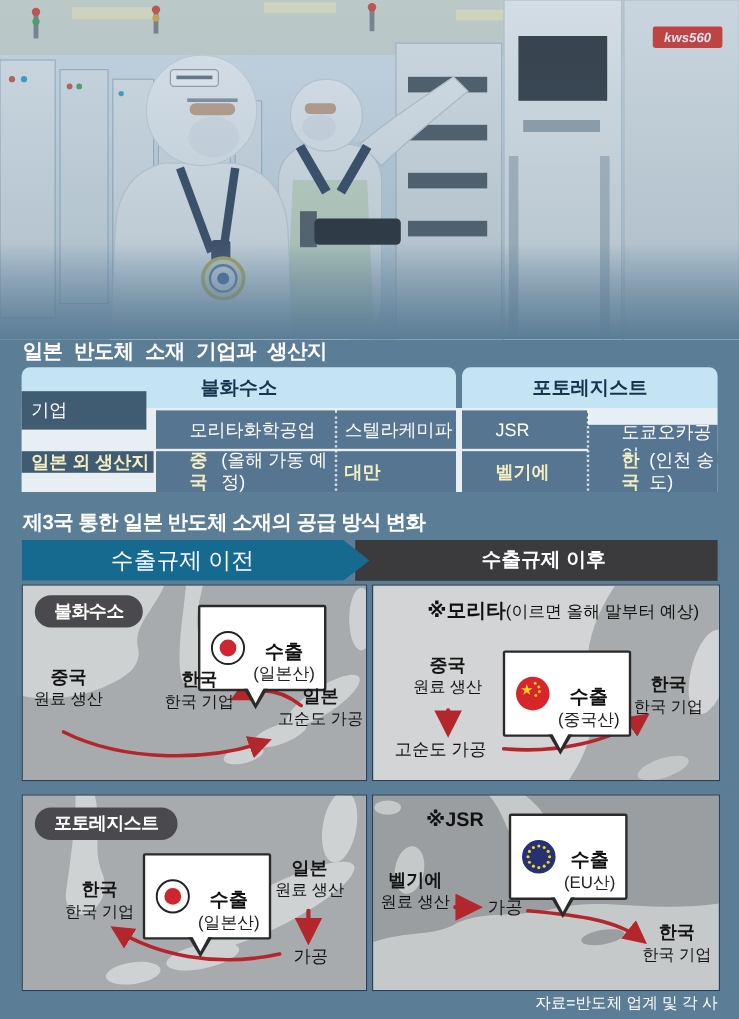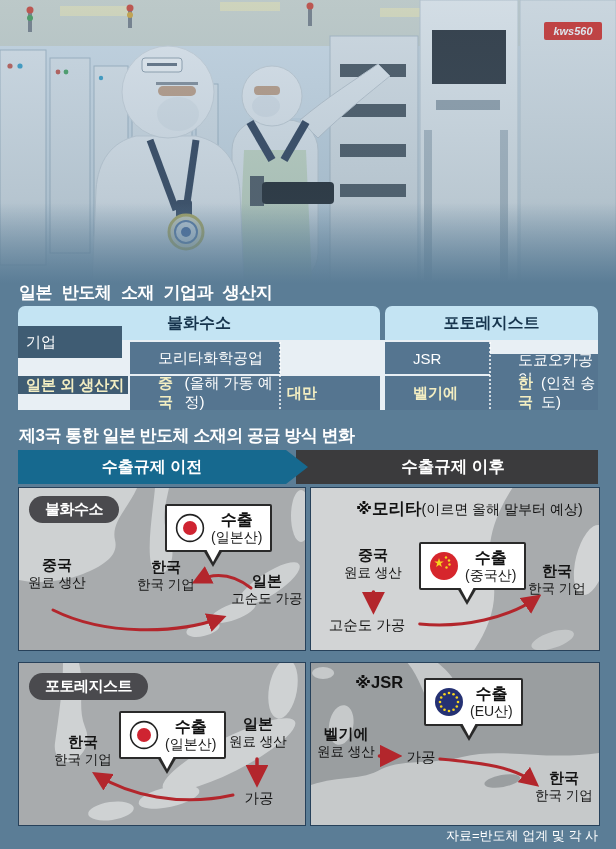--- a/index.html
+++ b/index.html
@@ -24,37 +24,37 @@
   .tbl .em{color:#f3eec2;font-weight:bold;}
   .tbl .dotline{position:absolute;top:36px;height:67px;width:0;border-left:2px dotted rgba(255,255,255,0.75);}
 
   
   .chead-gray{position:absolute;left:296px;top:450px;width:302px;height:34px;background:#3b3b3d;
               display:flex;align-items:center;justify-content:center;padding-left:12px;box-sizing:border-box;
               color:#fff;font-size:16.5px;font-weight:bold;}
   .chead-blue{position:absolute;left:18px;top:450px;width:290px;height:34px;background:#16698f;
               clip-path:polygon(0 0,268px 0,290px 17px,268px 34px,0 34px);
               display:flex;align-items:center;justify-content:center;padding-right:22px;box-sizing:border-box;
-              color:#fff;font-size:16px;font-weight:bold;}
+              color:#fff;font-size:19px;font-weight:normal;}
 
   
   .panel{position:absolute;width:286px;height:162px;border:1px solid #27415a;box-sizing:content-box;overflow:hidden;background:#a8abad;}
   .panel svg.map,.panel svg.arrows{position:absolute;left:0;top:0;width:100%;height:100%;}
   .badge{position:absolute;background:#4a4a4e;color:#fff;font-weight:bold;font-size:15px;
          padding:4px 16px;border-radius:15px;letter-spacing:-0.5px;}
   .note{position:absolute;color:#111;white-space:nowrap;}
   .note b{font-size:16.5px;margin-left:31px;}
   .note span{font-size:14px;}
   .lbl{position:absolute;text-align:center;color:#141414;line-height:1.25;}
   .lbl .t{font-weight:bold;font-size:15px;display:block;}
   .lbl .s{font-size:13.5px;display:block;}
   .callout{position:absolute;background:#fff;border:2px solid #2a2a2a;border-radius:2px;
            display:flex;align-items:center;gap:6px;padding:5px 8px;}
   .callout .txt{text-align:center;line-height:1.15;}
-  .callout .l1{font-weight:bold;font-size:16px;color:#111;display:block;}
+  .callout .l1{font-weight:bold;font-size:16px;color:#111;display:block;margin-top:24px;}
   .callout .l2{font-size:14px;color:#222;display:block;}
   .tail-o{position:absolute;left:45%;bottom:-17px;width:0;height:0;margin-left:-10px;
           border-left:10px solid transparent;border-right:10px solid transparent;border-top:17px solid #2a2a2a;}
   .tail-i{position:absolute;left:45%;bottom:-12px;width:0;height:0;margin-left:-7px;
           border-left:7px solid transparent;border-right:7px solid transparent;border-top:13px solid #ffffff;}
 
   .source{position:absolute;right:18px;top:827px;color:#ffffff;font-size:13px;}
 </style>
 </head>
 <body>
@@ -167,20 +167,23 @@
     <div class="rows-underlay"></div>
 
     <div class="ghead" style="left:0;width:362px;">불화수소</div>
     <div class="ghead" style="left:367px;width:213px;">포토레지스트</div>
 
     <div class="cell labelcell" style="left:0;top:20px;width:104px;height:32px;">
       <span>기업</span>
     </div>
     <div class="cell datacell" style="left:112px;top:36px;width:150px;height:32px;">
       <span>모리타화학공업</span>
+    </div>
+    <div class="cell datacell" style="left:262px;top:36px;width:100px;height:32px;padding-left:7px;">
+      <span>스텔라케미파</span>
     </div>
     <div class="cell datacell" style="left:367px;top:36px;width:105px;height:32px;">
       <span>JSR</span>
     </div>
     <div class="cell datacell" style="left:472px;top:36px;width:108px;height:32px;margin-top:12px;">
       <span>도쿄오카공업</span>
     </div>
 
     <div class="cell labelcell" style="left:0;top:70px;width:110px;height:18px;">
       <span class="em">일본 외 생산지</span>

